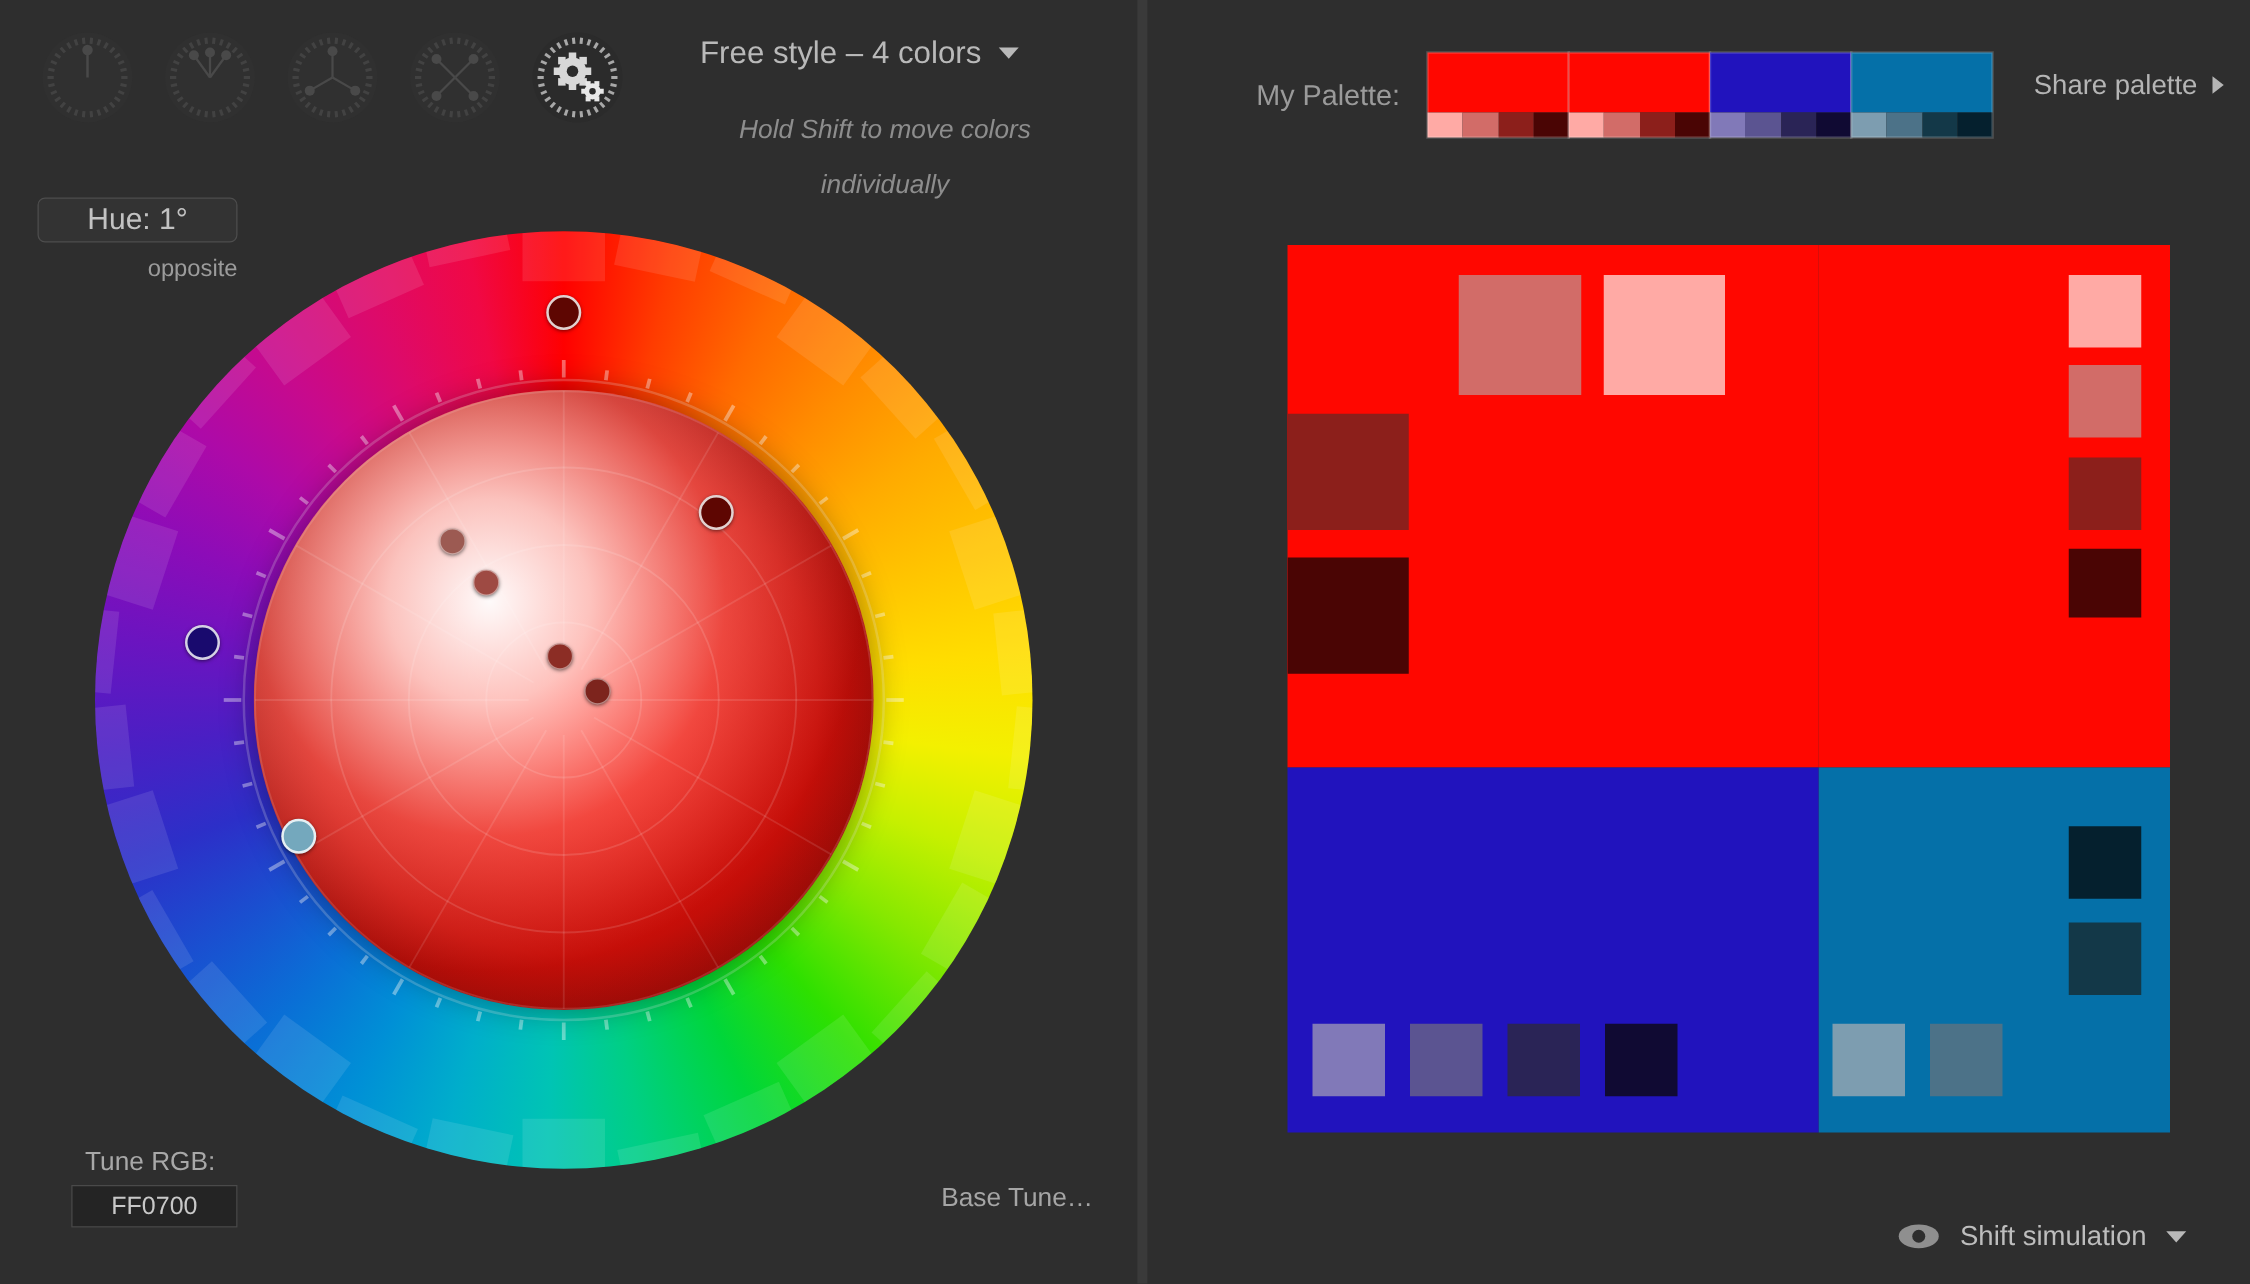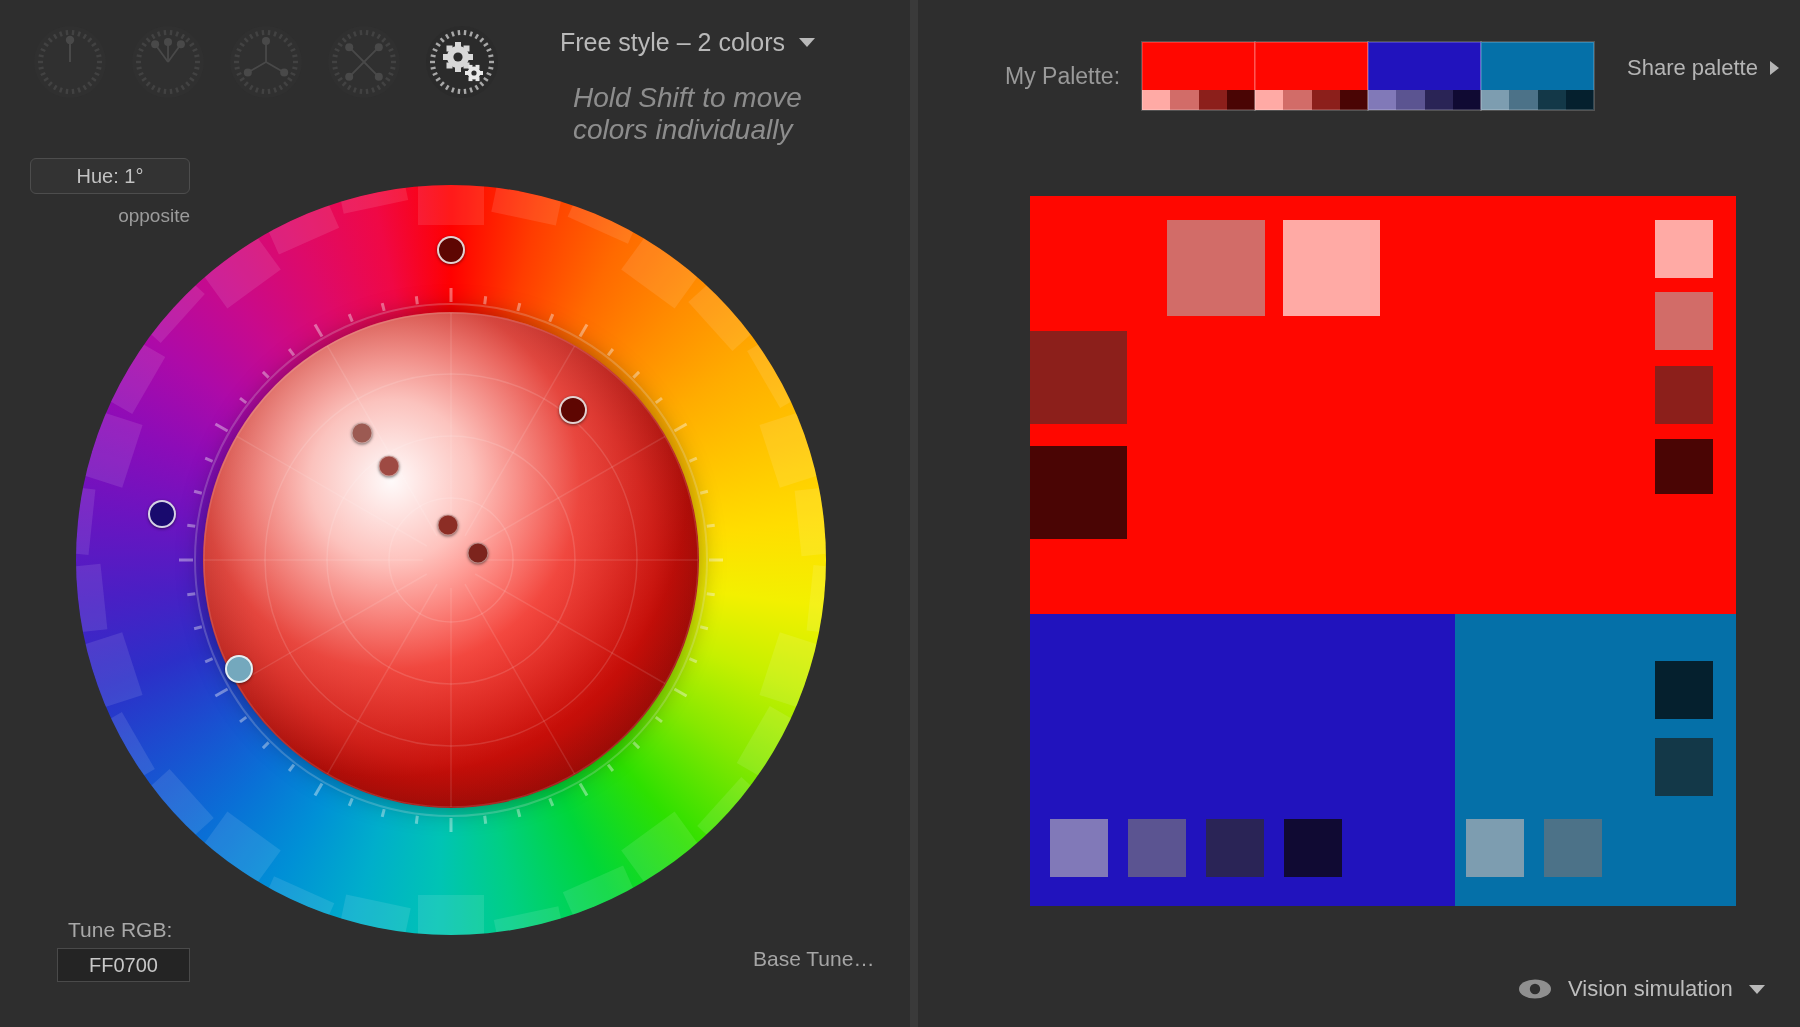--- a/index.html
+++ b/index.html
@@ -41,30 +41,30 @@
     display: flex; align-items: center; gap: 14px;
     white-space: nowrap;
   }
   .caret-down {
     width: 0; height: 0; border-left: 8px solid transparent;
     border-right: 8px solid transparent; border-top: 9px solid #b9b9b9;
     display: inline-block;
   }
   .hint-text {
     position: absolute; left: 573px; top: 82px;
-    color: #8d8d8d; font-size: 28px; font-style: italic;
-    line-height: 32px; width: 270px;
+    color: #8d8d8d; font-size: 21px; font-style: italic;
+    line-height: 44px; width: 270px; text-align: center;
   }
 
   
   .hue-button {
     position: absolute; left: 30px; top: 158px;
     width: 160px; height: 36px; border: 1px solid #4d4d4d;
     border-radius: 6px; background: #333333; color: #c2c2c2;
-    font-size: 20px; display: flex; align-items: center;
+    font-size: 24px; display: flex; align-items: center;
     justify-content: center; cursor: pointer;
   }
   .opposite-label {
     position: absolute; left: 30px; top: 205px; width: 160px;
     text-align: right; color: #9b9b9b; font-size: 19px;
   }
 
   
   .wheel-wrap {
     position: absolute; left: 76px; top: 185px;
@@ -401,21 +401,21 @@
               <rect x="42.5" y="51.1" width="4" height="4" fill="#e8e8e8"></rect>
               <rect x="39.0" y="45.0" width="4" height="4" fill="#e8e8e8"></rect>
               <rect x="42.5" y="38.9" width="4" height="4" fill="#e8e8e8"></rect>
               <rect x="49.5" y="38.9" width="4" height="4" fill="#e8e8e8"></rect>
             </g>
           </svg>
         </div>
       </div>
 
     <div class="style-select">
-      <span>Free style – 2 colors</span>
+      <span>Free style – 4 colors</span>
       <span class="caret-down"></span>
     </div>
 
     <div class="hint-text">Hold Shift to move colors individually</div>
 
     <div class="hue-button">
       <span>Hue: 1°</span>
     </div>
     <div class="opposite-label">opposite</div>
 
@@ -617,17 +617,17 @@
         <div class="sw" style="background: rgb(125, 157, 176); left: 11px; top: 205px; width: 58px; height: 58px;"></div>
         <div class="sw" style="background: rgb(76, 114, 136); left: 89px; top: 205px; width: 58px; height: 58px;"></div>
       </div>
     </div>
 
   <div class="vision-sim">
     <svg class="eye-icon" viewBox="0 0 34 22">
       <ellipse cx="17" cy="11" rx="16" ry="9.5" fill="#8f8f8f"></ellipse>
       <circle cx="17" cy="11" r="5.2" fill="#2e2e2e"></circle>
     </svg>
-    <span>Vision simulation</span>
+    <span>Shift simulation</span>
     <span class="caret-down"></span>
   </div>
 
 </div>
 
 </body></html>

